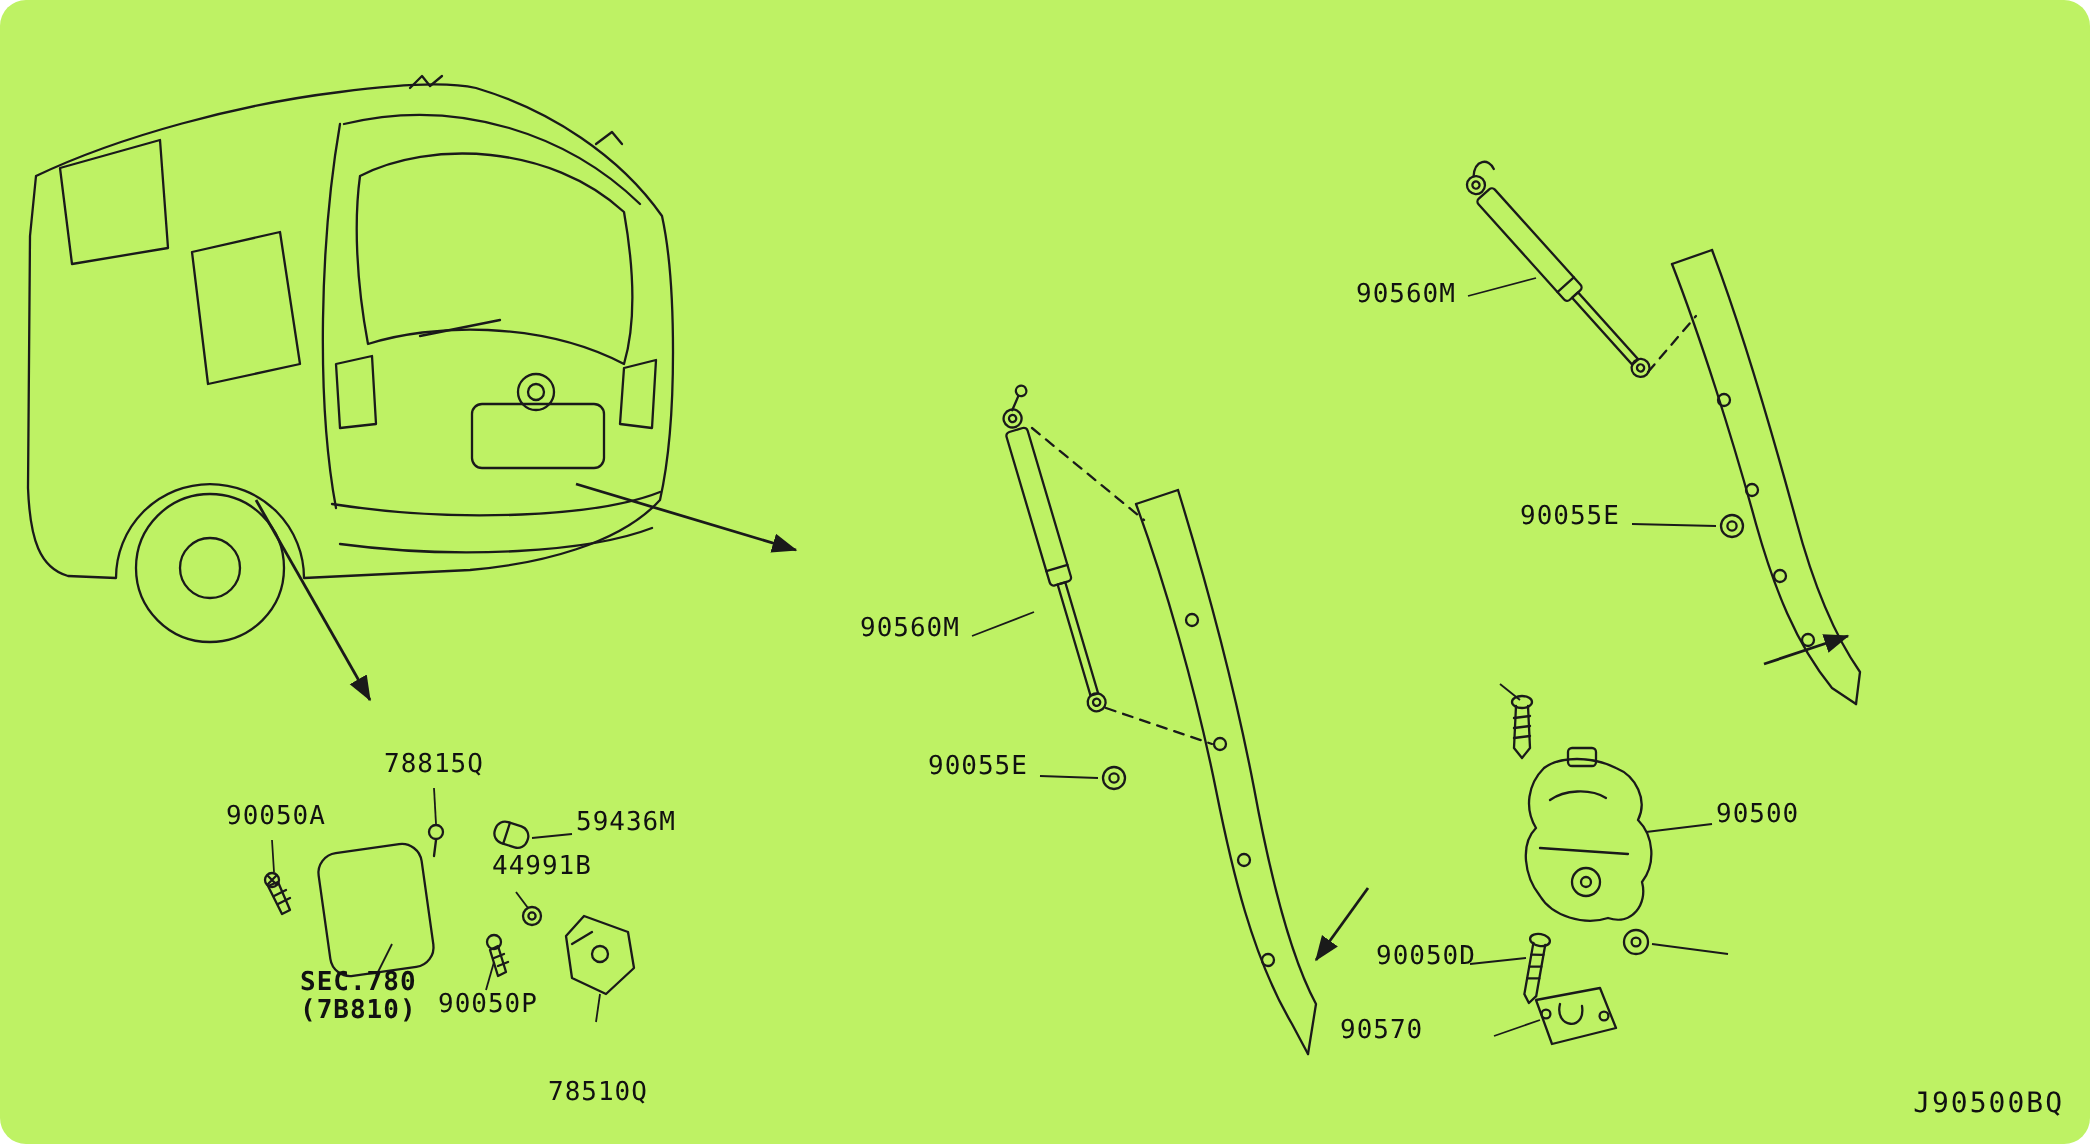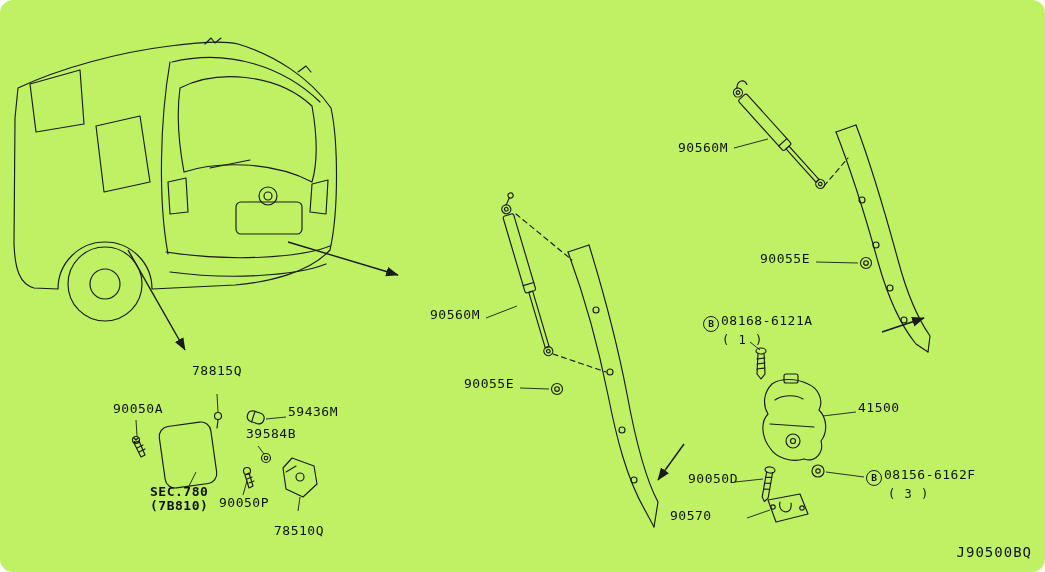--- a/index.html
+++ b/index.html
@@ -199,43 +199,35 @@
       <path class="lead" d="M243,495 L247,481"></path>
       <path class="lead" d="M298,511 L300,497"></path>
     </g>
   </svg>
 
   <div class="label" style="left:678px;top:141px">90560M</div>
   <div class="label" style="left:760px;top:252px">90055E</div>
   <div class="label" style="left:430px;top:308px">90560M</div>
   <div class="label" style="left:464px;top:377px">90055E</div>
 
-  <div class="label" style="left:703px;top:314px">
-    <div><span class="cb">B</span><span>08168-6121A</span></div>
-    <div class="qty" style="padding-left:19px">( 1 )</div>
-  </div>
-
-  <div class="label" style="left:858px;top:401px">41500</div>
-
-  <div class="label" style="left:866px;top:468px">
-    <div><span class="cb">B</span><span>08156-6162F</span></div>
-    <div class="qty" style="padding-left:22px">( 3 )</div>
-  </div>
+
+  <div class="label" style="left:858px;top:401px">90500</div>
+
 
   <div class="label" style="left:688px;top:472px">90050D</div>
   <div class="label" style="left:670px;top:509px">90570</div>
 
-  <div class="label" style="left:192px;top:364px">78815Q</div>
+  <div class="label" style="left:192px;top:376px">78815Q</div>
   <div class="label" style="left:113px;top:402px">90050A</div>
   <div class="label" style="left:288px;top:405px">59436M</div>
-  <div class="label" style="left:246px;top:427px">39584B</div>
+  <div class="label" style="left:246px;top:427px">44991B</div>
 
   <div class="label sec" style="left:150px;top:485px">
     <div>SEC.780</div>
     <div>(7B810)</div>
   </div>
 
   <div class="label" style="left:219px;top:496px">90050P</div>
-  <div class="label" style="left:274px;top:524px">78510Q</div>
+  <div class="label" style="left:274px;top:540px">78510Q</div>
 
   <div class="label code" style="right:13px;bottom:13px;left:auto">J90500BQ</div>
 
 </div>
 
 </body></html>

